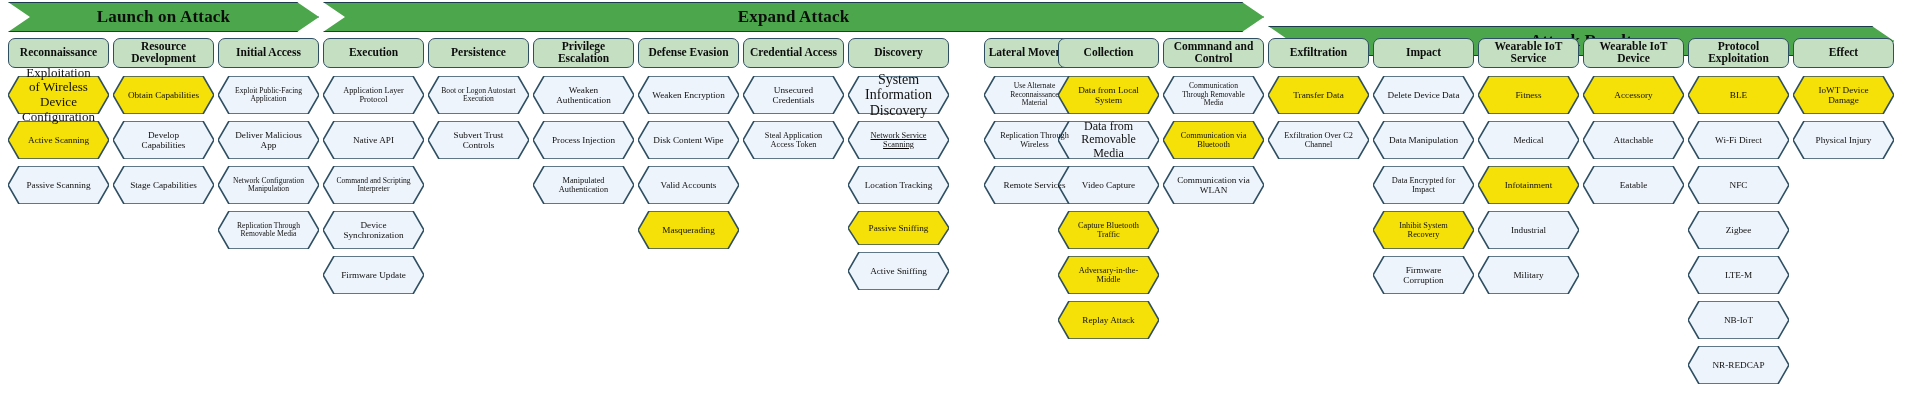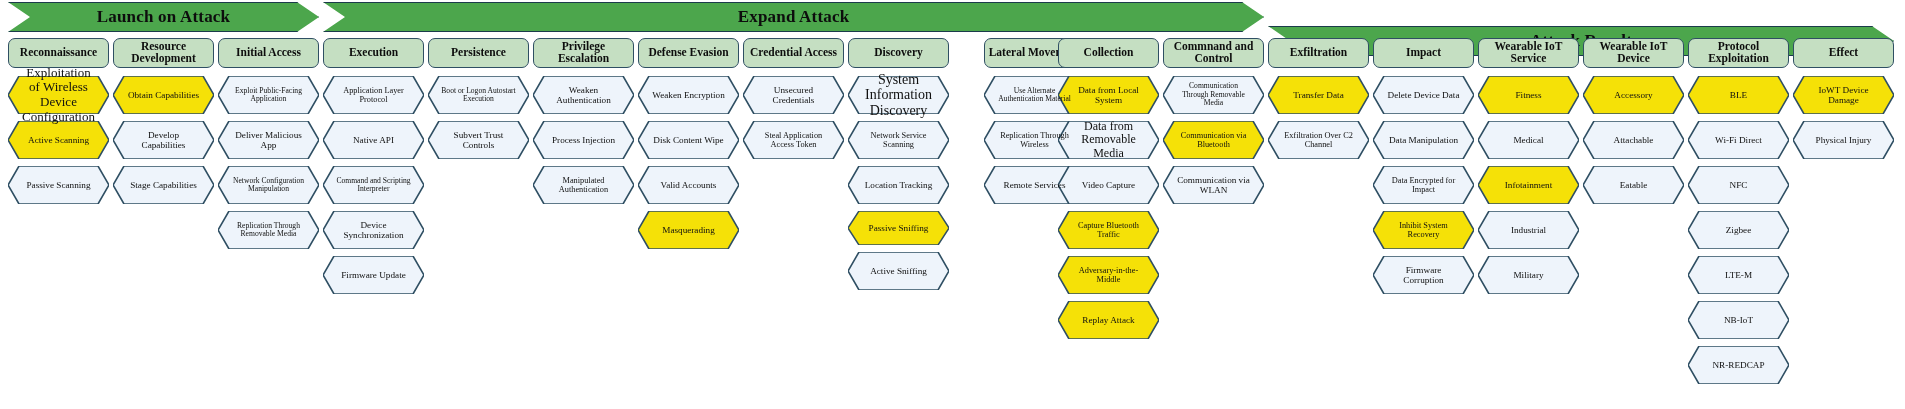--- a/index.html
+++ b/index.html
@@ -265,21 +265,21 @@
       <div class="col-head" style="background: rgb(197, 223, 194); border-color: rgb(47, 79, 99);">
         <span>Discovery</span>
       </div>
       <div class="cells">
         <div class="hex" style="height: 38px;">
           <svg viewBox="0 0 101 38" preserveAspectRatio="none">
             <polygon points="0,19 11,0 90,0 101,19 90,38 11,38" fill="#eef4fb" stroke="#2f4f63" stroke-width="1.6" stroke-linejoin="round"></polygon>
           </svg>
           <span style="font-size: 14px;">System Information Discovery</span>
         </div>
-        <div class="hex" style="height: 38px;">
+        <div class="hex" style="height: 38px; text-decoration: underline;">
           <svg viewBox="0 0 101 38" preserveAspectRatio="none">
             <polygon points="0,19 11,0 90,0 101,19 90,38 11,38" fill="#eef4fb" stroke="#2f4f63" stroke-width="1.6" stroke-linejoin="round"></polygon>
           </svg>
           <span style="font-size: 8.3px;">Network Service Scanning</span>
         </div>
         <div class="hex" style="height: 38px;">
           <svg viewBox="0 0 101 38" preserveAspectRatio="none">
             <polygon points="0,19 11,0 90,0 101,19 90,38 11,38" fill="#eef4fb" stroke="#2f4f63" stroke-width="1.6" stroke-linejoin="round"></polygon>
           </svg>
           <span>Location Tracking</span>
@@ -300,21 +300,21 @@
     </div>
     <div class="col" style="left: 984px; width: 101px;">
       <div class="col-head" style="background: rgb(197, 223, 194); border-color: rgb(47, 79, 99);">
         <span>Lateral Movement</span>
       </div>
       <div class="cells">
         <div class="hex" style="height: 38px;">
           <svg viewBox="0 0 101 38" preserveAspectRatio="none">
             <polygon points="0,19 11,0 90,0 101,19 90,38 11,38" fill="#eef4fb" stroke="#2f4f63" stroke-width="1.6" stroke-linejoin="round"></polygon>
           </svg>
-          <span style="font-size: 7.6px;">Use Alternate Authentication Material</span>
+          <span style="font-size: 7.6px;">Use Alternate Reconnaissance Material</span>
         </div>
         <div class="hex" style="height: 38px;">
           <svg viewBox="0 0 101 38" preserveAspectRatio="none">
             <polygon points="0,19 11,0 90,0 101,19 90,38 11,38" fill="#eef4fb" stroke="#2f4f63" stroke-width="1.6" stroke-linejoin="round"></polygon>
           </svg>
           <span style="font-size: 8.3px;">Replication Through Wireless</span>
         </div>
         <div class="hex" style="height: 38px;">
           <svg viewBox="0 0 101 38" preserveAspectRatio="none">
             <polygon points="0,19 11,0 90,0 101,19 90,38 11,38" fill="#eef4fb" stroke="#2f4f63" stroke-width="1.6" stroke-linejoin="round"></polygon>

